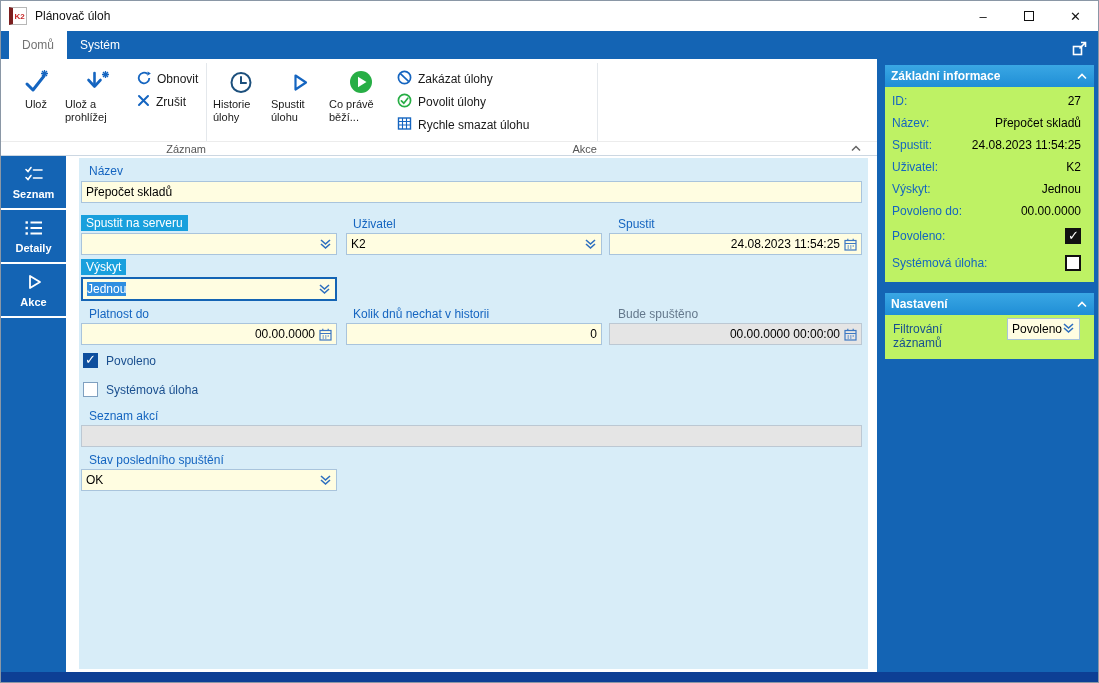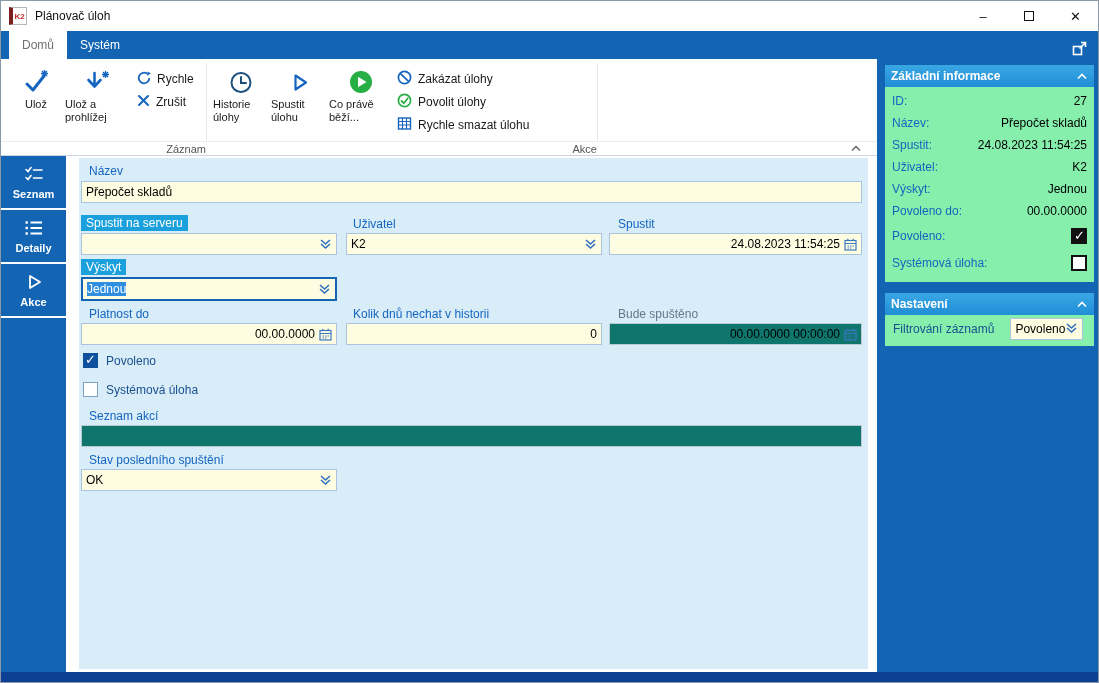--- a/index.html
+++ b/index.html
@@ -38,32 +38,32 @@
   .main{position:absolute;left:65px;top:155px;width:811px;height:516px;background:#fff}
   .lightpanel{position:absolute;left:13px;top:2px;width:789px;height:511px;background:#d8edf8}
   .flabel{position:absolute;font-size:12px;color:#1565c0;white-space:nowrap}
   .flabel.badge{background:#19a0dd;color:#fff;padding:1px 5px}
   .flabel.gray{color:#64788c}
   .field{position:absolute;height:22px;background:#fffde1;border:1px solid #a9c4dc;font-size:12px;color:#000;display:flex;align-items:center;padding:0 4px;overflow:hidden}
   .field .fv{flex:1;white-space:nowrap;overflow:hidden}
   .field.right .fv{text-align:right}
   .field .ico{margin-left:4px;display:flex;flex:0 0 auto}
   .field.focused{border:2px solid #1464b4;height:24px}
-  .field.dis{background:#0f766e;border-color:#bcc8d3}
+  .field.dis{background:#e5e5e5;border-color:#bcc8d3}
   .sel{background:#2f8ee0;color:#fff}
   .cb{position:absolute;width:15px;height:15px;background:#fff;border:1px solid #7fa0c0}
   .cb.on{background:#0e4f9e;border-color:#0e4f9e}
   .cb.on::after{content:"✓";color:#fff;font-size:13px;font-weight:bold;position:absolute;left:1px;top:-2px}
   .cblabel{position:absolute;font-size:12px;color:#1a4f8f;white-space:nowrap}
 
   
   .rpanel{position:absolute;left:876px;top:30px;width:223px;height:641px;background:#1464b4}
   .extlink{position:absolute;left:193px;top:8px;width:18px;height:18px;display:flex;align-items:center;justify-content:center;cursor:default}
   .phead{position:absolute;left:8px;width:209px;height:22px;background:linear-gradient(#3aa7e4,#1f8ed6);color:#fff;font-weight:bold;font-size:12px;display:flex;align-items:center;justify-content:space-between;padding:0 6px;cursor:default}
-  .pbody{position:absolute;left:8px;width:209px;background:#86efac;padding:3px 0 6px 0}
+  .pbody{position:absolute;left:8px;width:209px;background:#bef264;padding:3px 6px 6px 0}
   .prow{display:flex;justify-content:space-between;align-items:center;padding:0 7px;height:22px;font-size:12px}
   .prow .pl{color:#1565c0;white-space:nowrap}
   .prow .pv{color:#000;white-space:nowrap}
   .prow.tall{height:27px}
   .pcb{width:16px;height:16px;border:2px solid #111;background:#fff;position:relative}
   .pcb.on{background:#111;border-color:#111}
   .pcb.on::after{content:"✓";color:#fff;font-size:13px;font-weight:bold;position:absolute;left:1px;top:-2px}
   .pflabel{font-size:12px;color:#17508f;margin:4px 8px 3px 8px}
   .pcombo{position:relative;margin:0 8px;height:22px;background:#fffde1;border:1px solid #a9c4dc;font-size:12px;display:flex;align-items:center;padding:0 4px}
   .pcombo .fv{flex:1}
@@ -119,21 +119,21 @@
       <span class="blab">Ulož a prohlížej</span>
     </div>
 
     <div class="smallbtn" style="left:136px;top:10px">
       <span>
         <svg width="14" height="14" viewBox="0 0 14 14">
             <path d="M12.3 7 a5.3 5.3 0 1 1 -1.9 -4.1" fill="none" stroke="#1565c0" stroke-width="1.8"></path>
             <path d="M10.6 0.4 L13.9 2.6 L10.2 4.8 Z" fill="#1565c0"></path>
           </svg>
       </span>
-      <span>Rychle</span>
+      <span>Obnovit</span>
     </div>
 
     <div class="smallbtn" style="left:136px;top:33px">
       <span>
         <svg width="13" height="13" viewBox="0 0 13 13">
             <path d="M2 2 L11 11 M11 2 L2 11" stroke="#1565c0" stroke-width="2" stroke-linecap="round"></path>
           </svg>
       </span>
       <span>Zrušit</span>
     </div>

